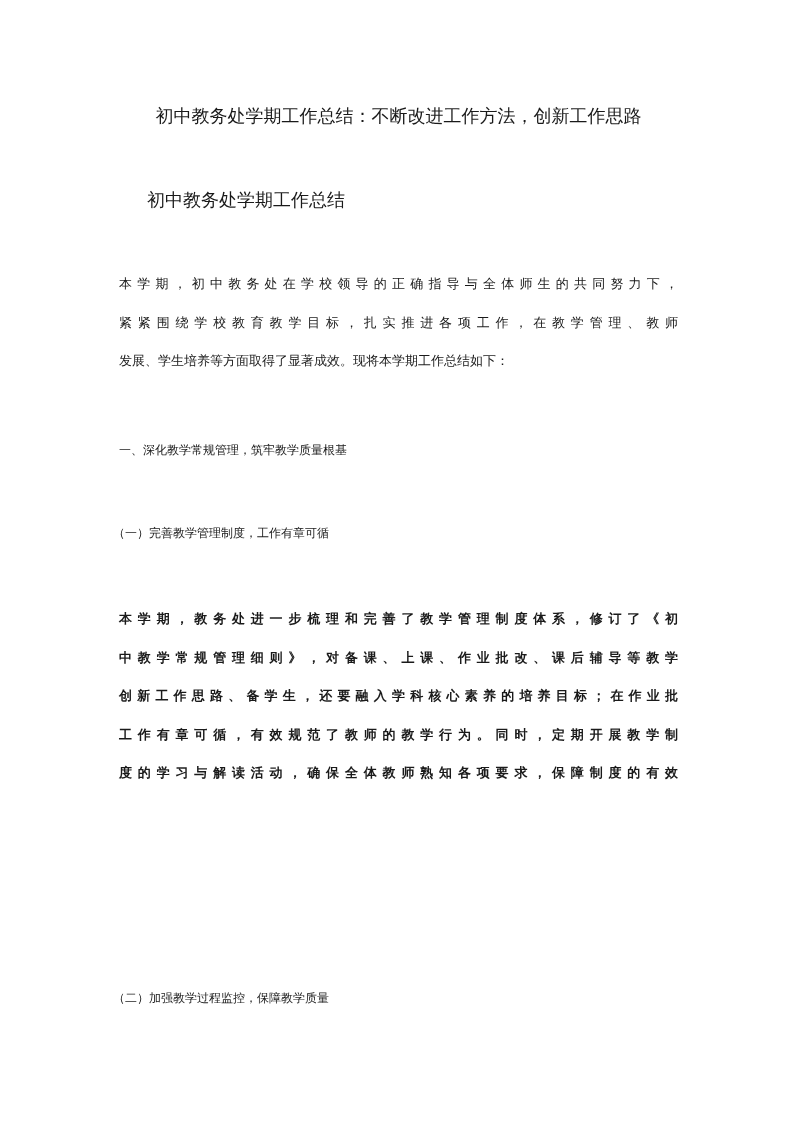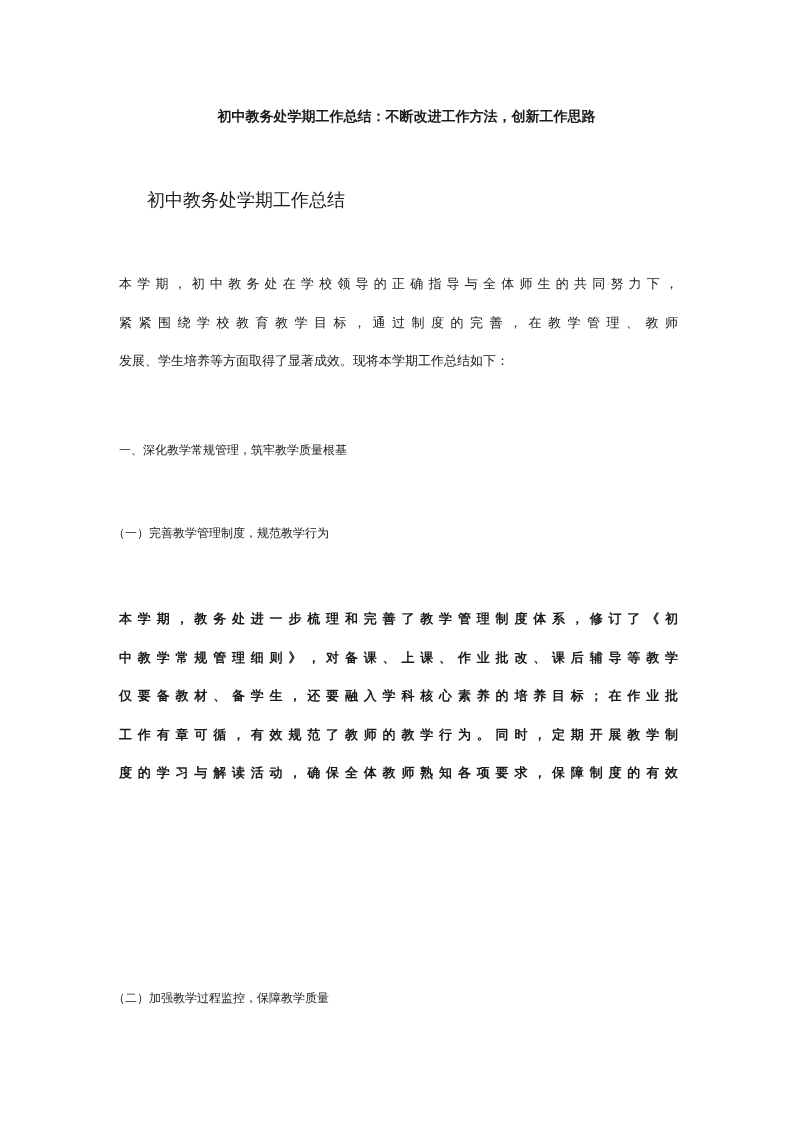--- a/index.html
+++ b/index.html
@@ -16,26 +16,26 @@
       color: #1a1a1a;
     }
     .page {
       position: absolute;
       left: 119px;
       top: 0;
       width: 559px;
     }
     .title {
       position: absolute;
-      left: 8px;
+      left: 0;
       top: 104px;
       width: 559px;
       text-align: center;
-      font-size: 14px;
-      font-weight: bold;
+      font-size: 18px;
+      font-weight: normal;
       line-height: 24px;
       letter-spacing: 0px;
       white-space: nowrap;
     }
     .subtitle {
       position: absolute;
       left: 0;
       top: 188px;
       font-size: 18px;
       line-height: 24px;
@@ -72,31 +72,31 @@
 <body>
 
 <div class="page">
 
   <div class="title">初中教务处学期工作总结：不断改进工作方法，创新工作思路</div>
 
   <div class="subtitle">初中教务处学期工作总结</div>
 
   <div class="para" style="top:265px;">
     <span class="line">本学期，初中教务处在学校领导的正确指导与全体师生的共同努力下，</span>
-    <span class="line">紧紧围绕学校教育教学目标，通过制度的完善，在教学管理、教师</span>
+    <span class="line">紧紧围绕学校教育教学目标，扎实推进各项工作，在教学管理、教师</span>
     <span class="line last">发展、学生培养等方面取得了显著成效。现将本学期工作总结如下：</span>
   </div>
 
   <div class="heading" style="top:438px;">一、深化教学常规管理，筑牢教学质量根基</div>
 
-  <div class="heading" style="top:521px; left:-6px;">（一）完善教学管理制度，规范教学行为</div>
+  <div class="heading" style="top:521px; left:-6px;">（一）完善教学管理制度，工作有章可循</div>
 
   <div class="para" style="top:600px;font-weight:bold;">
     <span class="line">本学期，教务处进一步梳理和完善了教学管理制度体系，修订了《初</span>
     <span class="line">中教学常规管理细则》，对备课、上课、作业批改、课后辅导等教学</span>
-    <span class="line">仅要备教材、备学生，还要融入学科核心素养的培养目标；在作业批</span>
+    <span class="line">创新工作思路、备学生，还要融入学科核心素养的培养目标；在作业批</span>
     <span class="line">工作有章可循，有效规范了教师的教学行为。同时，定期开展教学制</span>
     <span class="line">度的学习与解读活动，确保全体教师熟知各项要求，保障制度的有效</span>
   </div>
 
   <div class="heading" style="top:986px; left:-6px;">（二）加强教学过程监控，保障教学质量</div>
 
 </div>
 
 </body></html>

